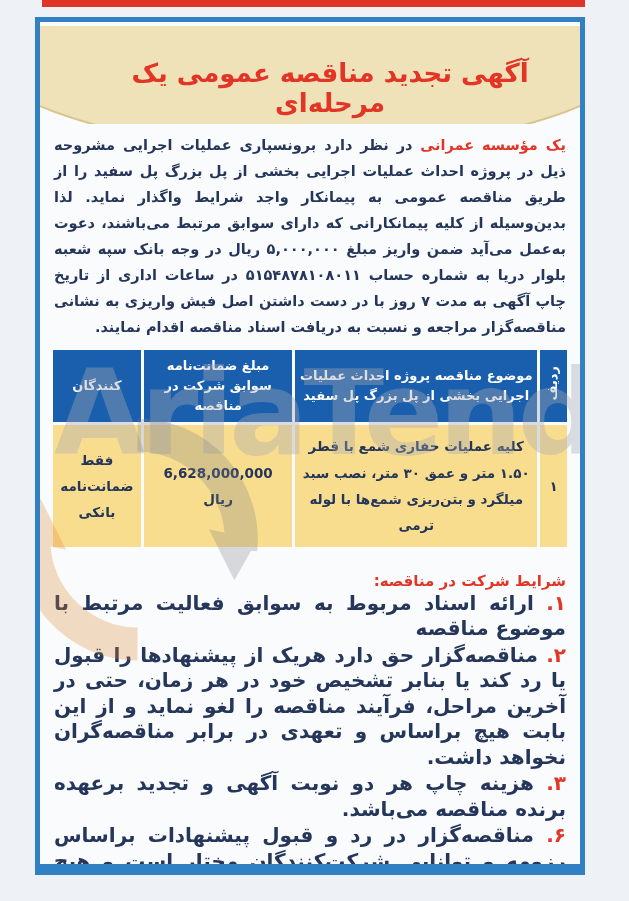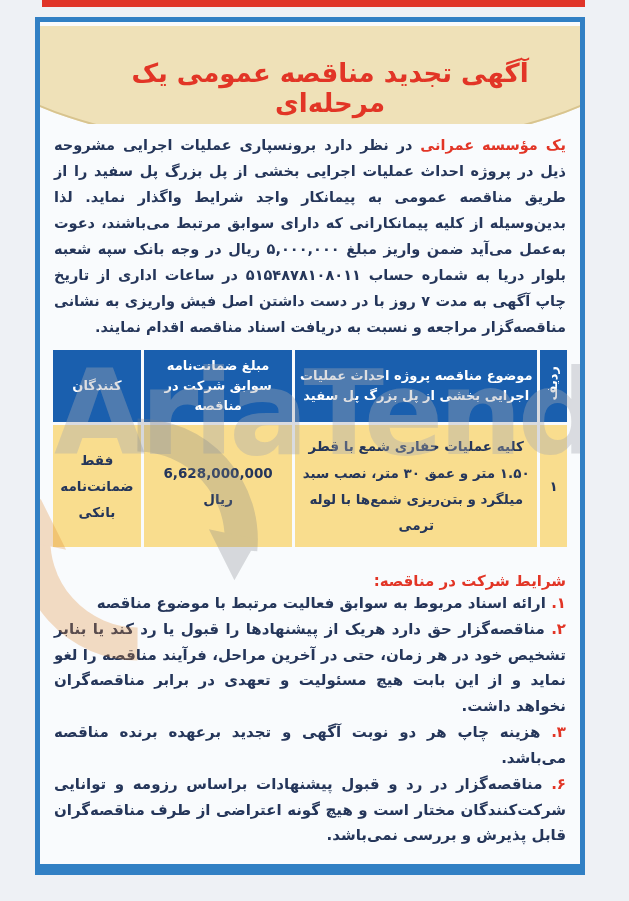--- a/index.html
+++ b/index.html
@@ -74,21 +74,21 @@
   th.notes-col { width:88px; }
   .rot { writing-mode:vertical-rl; transform:rotate(180deg); display:inline-block; letter-spacing:1px; }
 
   
   .section-heading {
     margin:22px 4px 0;
     font-size:15px; font-weight:700; color:#e23526;
   }
   .item {
     margin:1px 4px 0;
-    font-size:15px; font-weight:700; line-height:25.5px;
+    font-size:20px; font-weight:700; line-height:25.5px;
     text-align:justify;
   }
   .item .num { color:#e23526; }
   .item .label { color:#e23526; }
 
   
   .watermark { position:absolute; inset:0; pointer-events:none; z-index:3; }
   .wm-text {
     position:absolute; top:322px; left:14px;
     direction:ltr;
@@ -128,21 +128,21 @@
           <td>6,628,000,000 ریال</td>
           <td>فقط ضمانت‌نامه بانکی</td>
         </tr>
       </tbody>
     </table>
 
     <div class="section-heading">شرایط شرکت در مناقصه:</div>
 
     <div class="item"><span class="num">۱.</span> <span>ارائه اسناد مربوط به سوابق فعالیت مرتبط با موضوع مناقصه</span></div>
 
-    <div class="item"><span class="num">۲.</span> <span>مناقصه‌گزار حق دارد هریک از پیشنهادها را قبول یا رد کند یا بنابر تشخیص خود در هر زمان، حتی در آخرین مراحل، فرآیند مناقصه را لغو نماید و از این بابت هیچ مسئولیت و تعهدی در برابر مناقصه‌گران نخواهد داشت.</span></div>
+    <div class="item"><span class="num">۲.</span> <span>مناقصه‌گزار حق دارد هریک از پیشنهادها را قبول یا رد کند یا بنابر تشخیص خود در هر زمان، حتی در آخرین مراحل، فرآیند مناقصه را لغو نماید و از این بابت هیچ براساس و تعهدی در برابر مناقصه‌گران نخواهد داشت.</span></div>
 
     <div class="item"><span class="num">۳.</span> <span>هزینه چاپ هر دو نوبت آگهی و تجدید برعهده برنده مناقصه می‌باشد.</span></div>
 
 
 
     <div class="item"><span class="num">۶.</span> <span>مناقصه‌گزار در رد و قبول پیشنهادات براساس رزومه و توانایی شرکت‌کنندگان مختار است و هیچ گونه اعتراضی از طرف مناقصه‌گران قابل پذیرش و بررسی نمی‌باشد.</span></div>
 
   </div>
 
   <div class="watermark">

